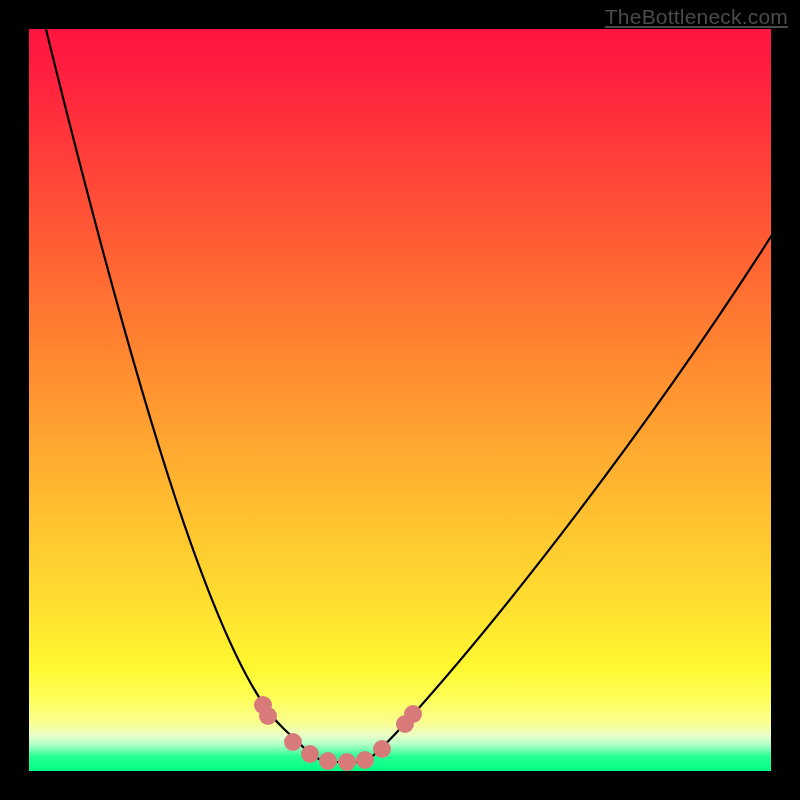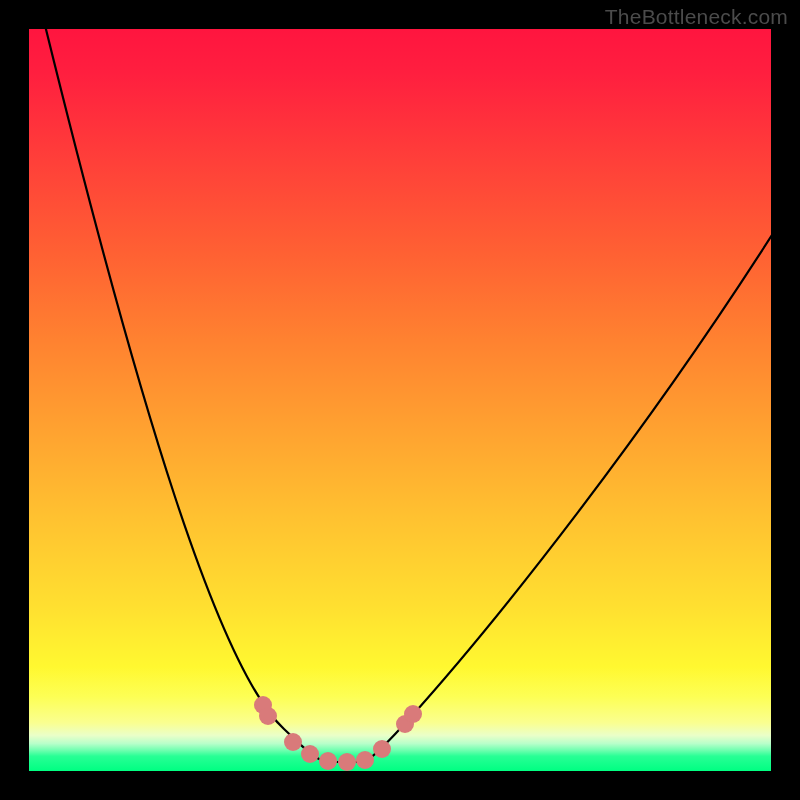--- a/index.html
+++ b/index.html
@@ -45,20 +45,21 @@
     position: absolute;
     inset: 0;
   }
   .watermark {
     position: absolute;
     top: 5px;
     right: 12px;
     color: #4b4b4b;
     font-size: 21px;
     letter-spacing: 0.2px;
+    text-decoration: underline;
   }
 </style>
 </head>
 <body>
 
 <div class="watermark">TheBottleneck.com</div>
 
 <div class="frame">
   <div class="gradient"></div>
 

